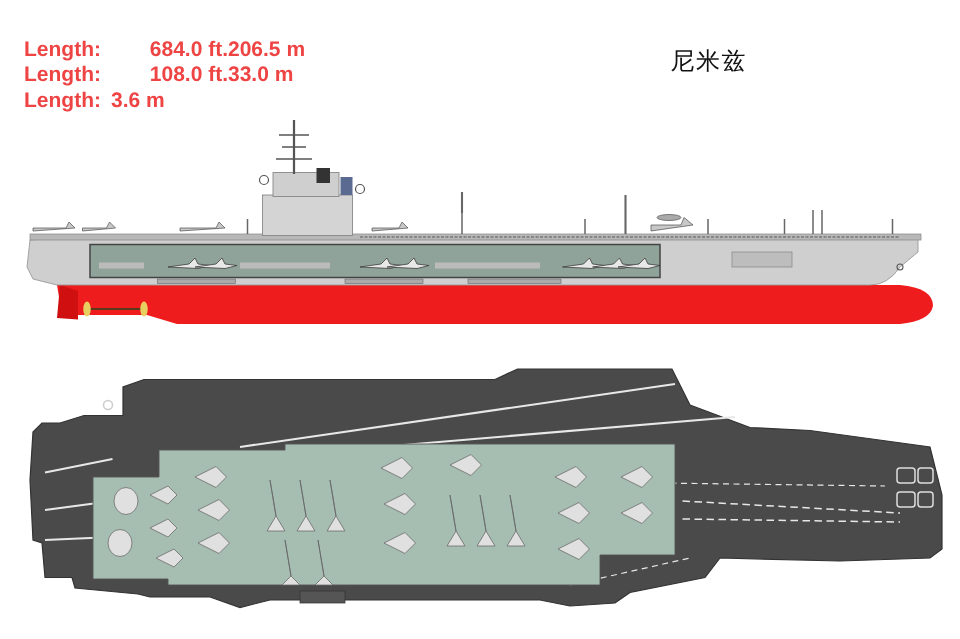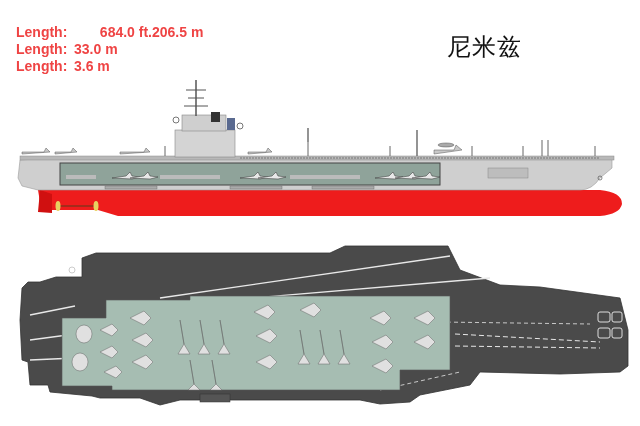--- a/index.html
+++ b/index.html
@@ -4,35 +4,36 @@
 <style>
   html, body { margin: 0; padding: 0; background: #ffffff; }
   body { width: 640px; height: 426px; position: relative; overflow: hidden;
          font-family: "Liberation Sans", sans-serif; }
   .specs { position: absolute; left: 16px; top: 24px; color: #ef4444;
            font-weight: bold; font-size: 14px; line-height: 17px; }
   .spec-row { display: flex; white-space: nowrap; }
   .spec-label { width: 58px; }
   .spec-ft { width: 78px; text-align: right; }
   .spec-m { width: 56px; text-align: left; }
-  .title { position: absolute; left: 447px; top: 31px; font-size: 24px;
+  .title { position: absolute; left: 447px; top: 31px; font-size: 16px;
            color: #111; font-family: "DejaVu Sans", sans-serif; letter-spacing: 1px; }
   svg { position: absolute; left: 0; top: 0; }
 </style>
 </head>
 <body>
 
 <div class="specs">
   <div class="spec-row">
     <span class="spec-label">Length:</span>
     <span class="spec-ft">684.0 ft.</span>
     <span class="spec-m">206.5 m</span>
   </div>
   <div class="spec-row">
     <span class="spec-label">Length:</span>
+    <span class="spec-ft">108.0 ft.</span>
     <span class="spec-m">33.0 m</span>
   </div>
   <div class="spec-row">
     <span class="spec-label">Length:</span>
     <span class="spec-m">3.6 m</span>
   </div>
 </div>
 
 <div class="title">尼米兹</div>
 

